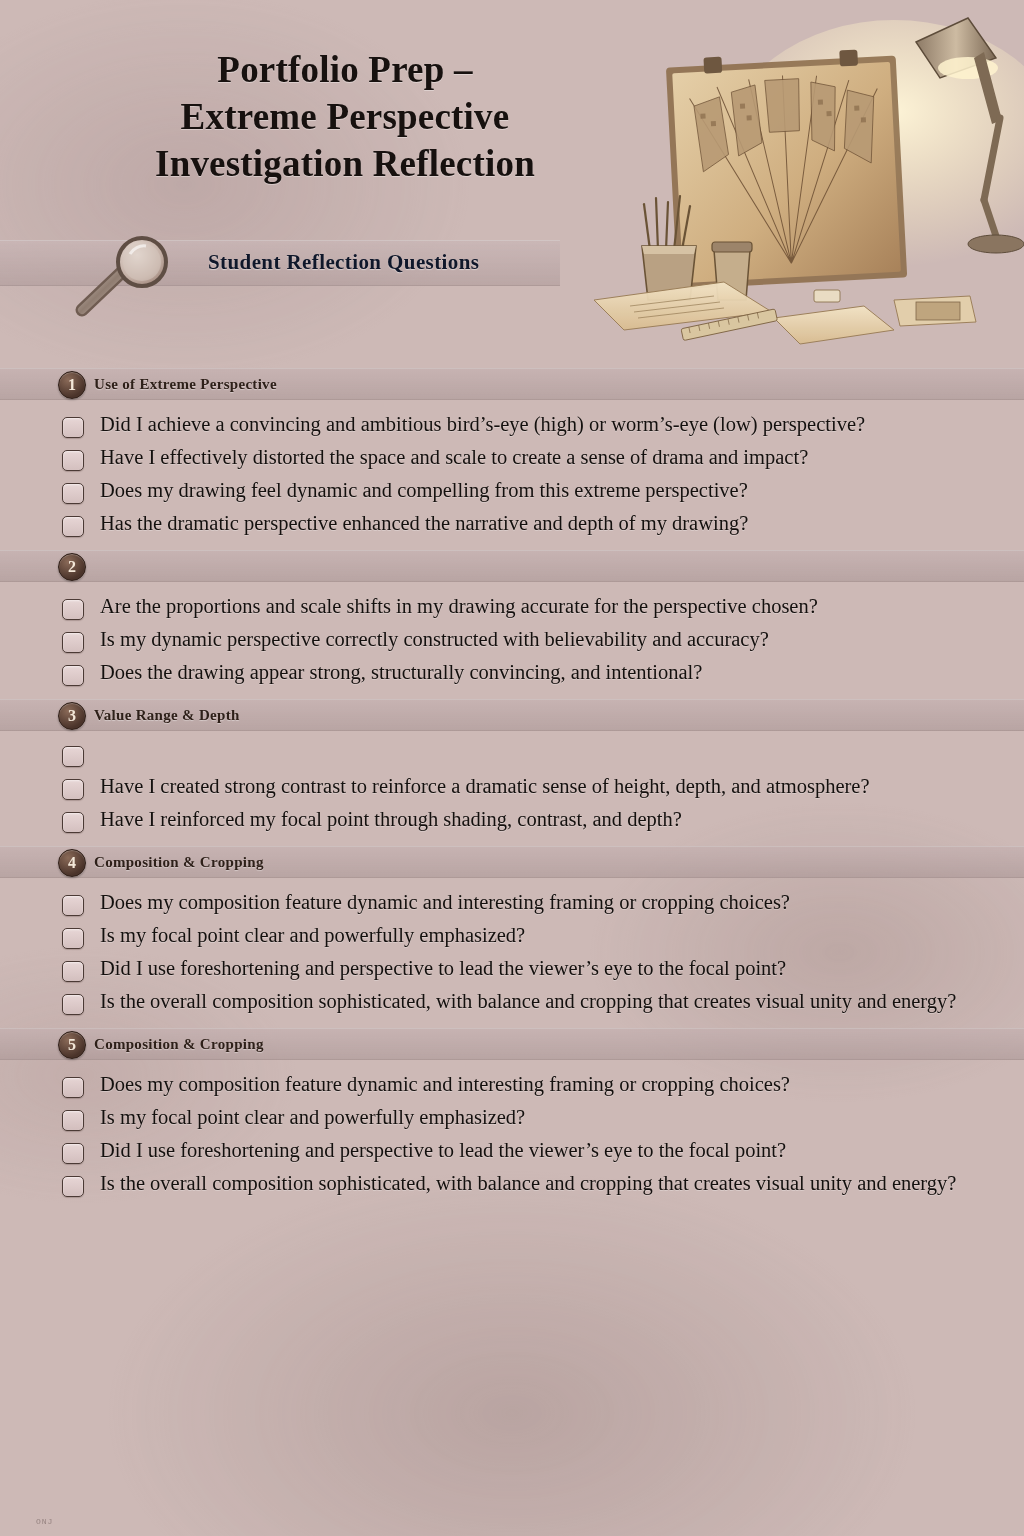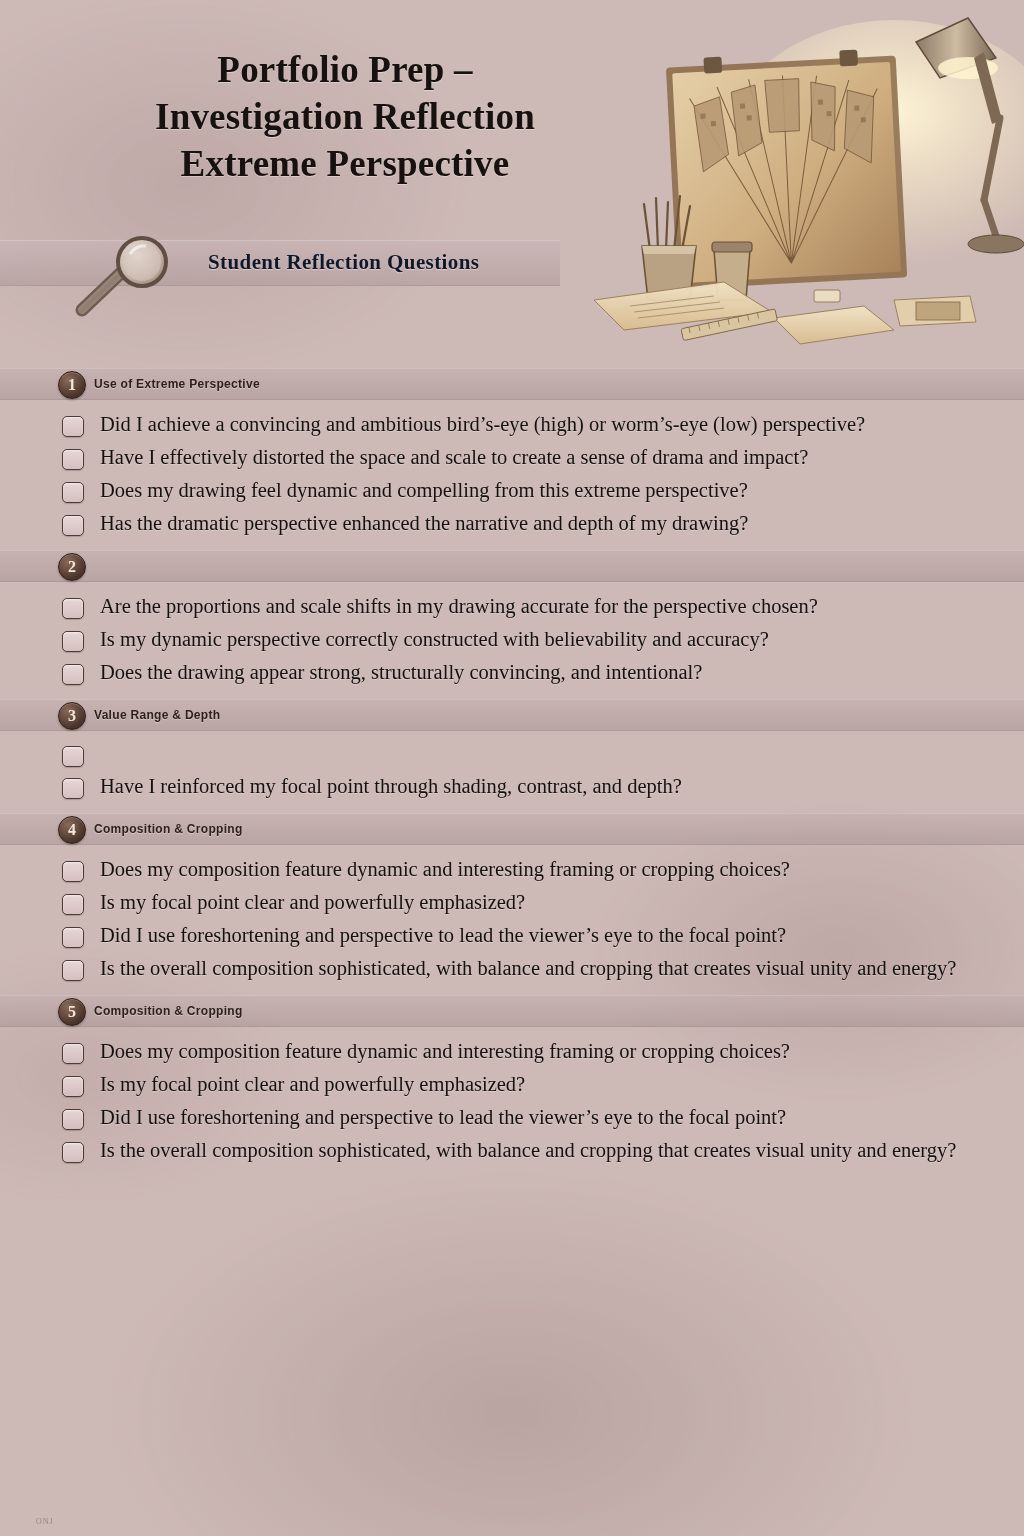--- a/index.html
+++ b/index.html
@@ -153,33 +153,33 @@
     box-shadow: inset 0 1px 1px rgba(255,255,255,0.25), 0 1px 2px rgba(0,0,0,0.3);
     color: #f3e7d8;
     font-family: "Liberation Serif", serif;
     font-weight: bold;
     font-size: 16px;
     line-height: 26px;
     text-align: center;
   }
   .section-title {
     margin-left: 36px;
-    font-family: Liberation Sans, sans-serif;
+    font-family: Liberation Serif, serif;
     font-weight: bold;
-    font-size: 12px;
+    font-size: 15px;
     letter-spacing: .3px;
     color: #2e2019;
     text-shadow: 0 1px 1px rgba(255,255,255,0.4);
   }
 
   .items { padding: 8px 0 4px 0; }
 
   .item {
     display: flex;
-    align-items: center;
+    align-items: flex-end;
     padding: 3px 40px 3px 62px;
   }
   .checkbox {
     flex: 0 0 auto;
     width: 20px;
     height: 19px;
     margin-top: 4px;
     margin-right: 16px;
     border: 1.6px solid #4b3a35;
     border-radius: 5px;
@@ -191,21 +191,21 @@
     font-size: 20.5px;
     line-height: 27px;
     color: #14100e;
     text-shadow: 0 1px 0 rgba(255,255,255,0.28);
   }
 
   .footer-mark {
     position: absolute;
     left: 36px;
     bottom: 10px;
-    font-family: Liberation Serif, serif;
+    font-family: Liberation Mono, monospace;
     font-size: 8px;
     color: rgba(80,62,60,0.45);
     letter-spacing: 1px;
     z-index: 6;
   }
 </style>
 </head>
 <body>
 
 <div class="paper"></div>
@@ -314,22 +314,22 @@
           <line x1="176" y1="322" x2="176" y2="328"></line>
         <line x1="186" y1="322" x2="186" y2="328"></line>
           <line x1="196" y1="322" x2="196" y2="328"></line>
       </g>
     </g>
   </svg>
 </div>
 
 <div class="title-block">
   <div class="title-line">Portfolio Prep –</div>
+  <div class="title-line">Extreme Perspective</div>
   <div class="title-line">Investigation Reflection</div>
-  <div class="title-line">Extreme Perspective</div>
 </div>
 
 <div class="srq-band"></div>
 <div class="magnifier">
   <svg width="130" height="84" viewBox="0 0 130 84" xmlns="http://www.w3.org/2000/svg">
     <defs>
       <radialGradient id="lensG" cx="40%" cy="35%" r="70%">
         <stop offset="0%" stop-color="#efe6e0"></stop>
         <stop offset="70%" stop-color="#c4b0a6"></stop>
         <stop offset="100%" stop-color="#9d8377"></stop>
@@ -397,20 +397,24 @@
       <div class="section-header">
         <div class="badge">3</div>
         <div class="section-title">Value Range &amp; Depth</div>
       </div>
       <div class="items">
         <div class="item">
           <div class="checkbox"></div>
         </div>
         <div class="item">
           <div class="checkbox"></div>
+          <div class="item-text">Have I created strong contrast to reinforce a dramatic sense of height, depth, and atmosphere?</div>
+        </div>
+        <div class="item">
+          <div class="checkbox"></div>
           <div class="item-text">Have I reinforced my focal point through shading, contrast, and depth?</div>
         </div>
       </div>
     </div>
     <div class="section">
       <div class="section-header">
         <div class="badge">4</div>
         <div class="section-title">Composition &amp; Cropping</div>
       </div>
       <div class="items">

